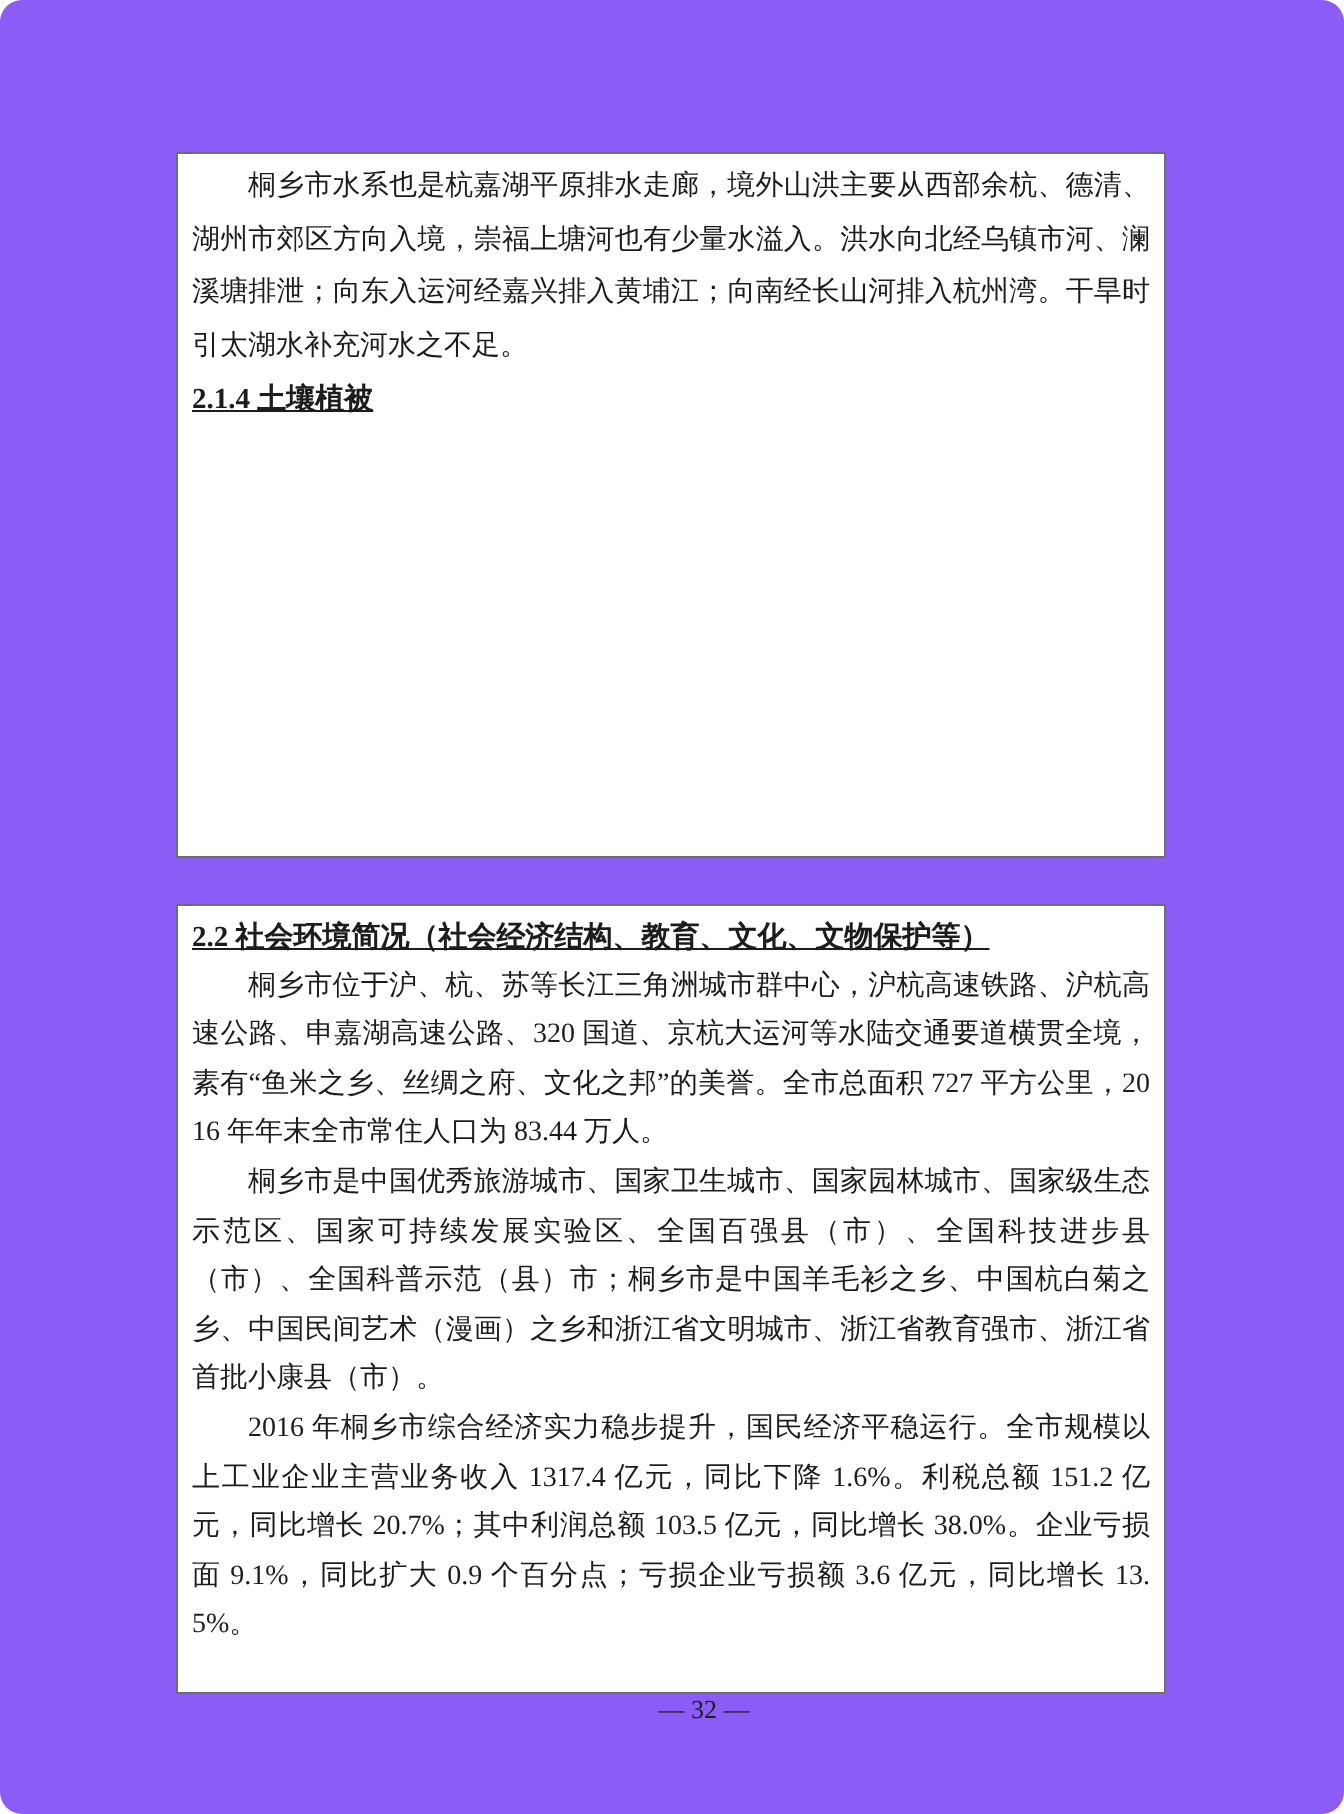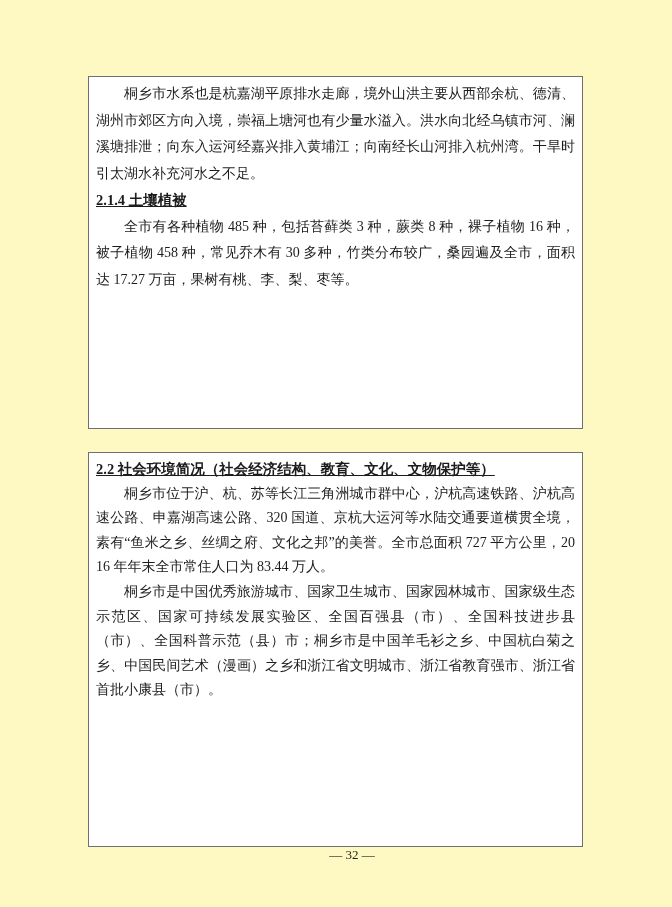--- a/index.html
+++ b/index.html
@@ -4,24 +4,25 @@
 <style>
   html, body {
     margin: 0;
     padding: 0;
     background: #ffffff;
   }
   .page {
     position: relative;
     width: 672px;
     height: 907px;
-    background: #fef9c3;
+    background: #8b5cf6;
     font-family: "Liberation Serif", "DejaVu Serif", serif;
     color: #1c1c1c;
     overflow: hidden;
+    border-radius: 11px;
   }
   .box {
     position: absolute;
     left: 88px;
     width: 495px;
     border: 1px solid #6f6f6f;
     box-sizing: border-box;
     padding: 4px 7px 0 7px;
     overflow: hidden;
     background: #ffffff;
@@ -69,25 +70,25 @@
   }
 </style>
 </head>
 <body>
 
 <div class="page">
 
   <div class="box box-soil">
     <p class="para">桐乡市水系也是杭嘉湖平原排水走廊，境外山洪主要从西部余杭、德清、湖州市郊区方向入境，崇福上塘河也有少量水溢入。洪水向北经乌镇市河、澜溪塘排泄；向东入运河经嘉兴排入黄埔江；向南经长山河排入杭州湾。干旱时引太湖水补充河水之不足。</p>
     <h3 class="heading">2.1.4 土壤植被</h3>
-    <p class="para">全市有各种植物 485 种，包括苔藓类 3 种，蕨类 8 种，裸子植物 16 种，被子植物 458 种，常见乔木有 30 多种，竹类分布较广，桑园遍及全市，面积达 17.27 万亩，果树有桃、李、梨、枣等。</p>
   </div>
 
   <div class="box box-social">
     <h3 class="heading">2.2 社会环境简况（社会经济结构、教育、文化、文物保护等）</h3>
     <p class="para">桐乡市位于沪、杭、苏等长江三角洲城市群中心，沪杭高速铁路、沪杭高速公路、申嘉湖高速公路、320 国道、京杭大运河等水陆交通要道横贯全境，素有“鱼米之乡、丝绸之府、文化之邦”的美誉。全市总面积 727 平方公里，2016 年年末全市常住人口为 83.44 万人。</p>
     <p class="para">桐乡市是中国优秀旅游城市、国家卫生城市、国家园林城市、国家级生态示范区、国家可持续发展实验区、全国百强县（市）、全国科技进步县（市）、全国科普示范（县）市；桐乡市是中国羊毛衫之乡、中国杭白菊之乡、中国民间艺术（漫画）之乡和浙江省文明城市、浙江省教育强市、浙江省首批小康县（市）。</p>
+    <p class="para">2016 年桐乡市综合经济实力稳步提升，国民经济平稳运行。全市规模以上工业企业主营业务收入 1317.4 亿元，同比下降 1.6%。利税总额 151.2 亿元，同比增长 20.7%；其中利润总额 103.5 亿元，同比增长 38.0%。企业亏损面 9.1%，同比扩大 0.9 个百分点；亏损企业亏损额 3.6 亿元，同比增长 13.5%。</p>
 
   </div>
 
   <div class="page-footer">— 32 —</div>
 
 </div>
 
 </body></html>

